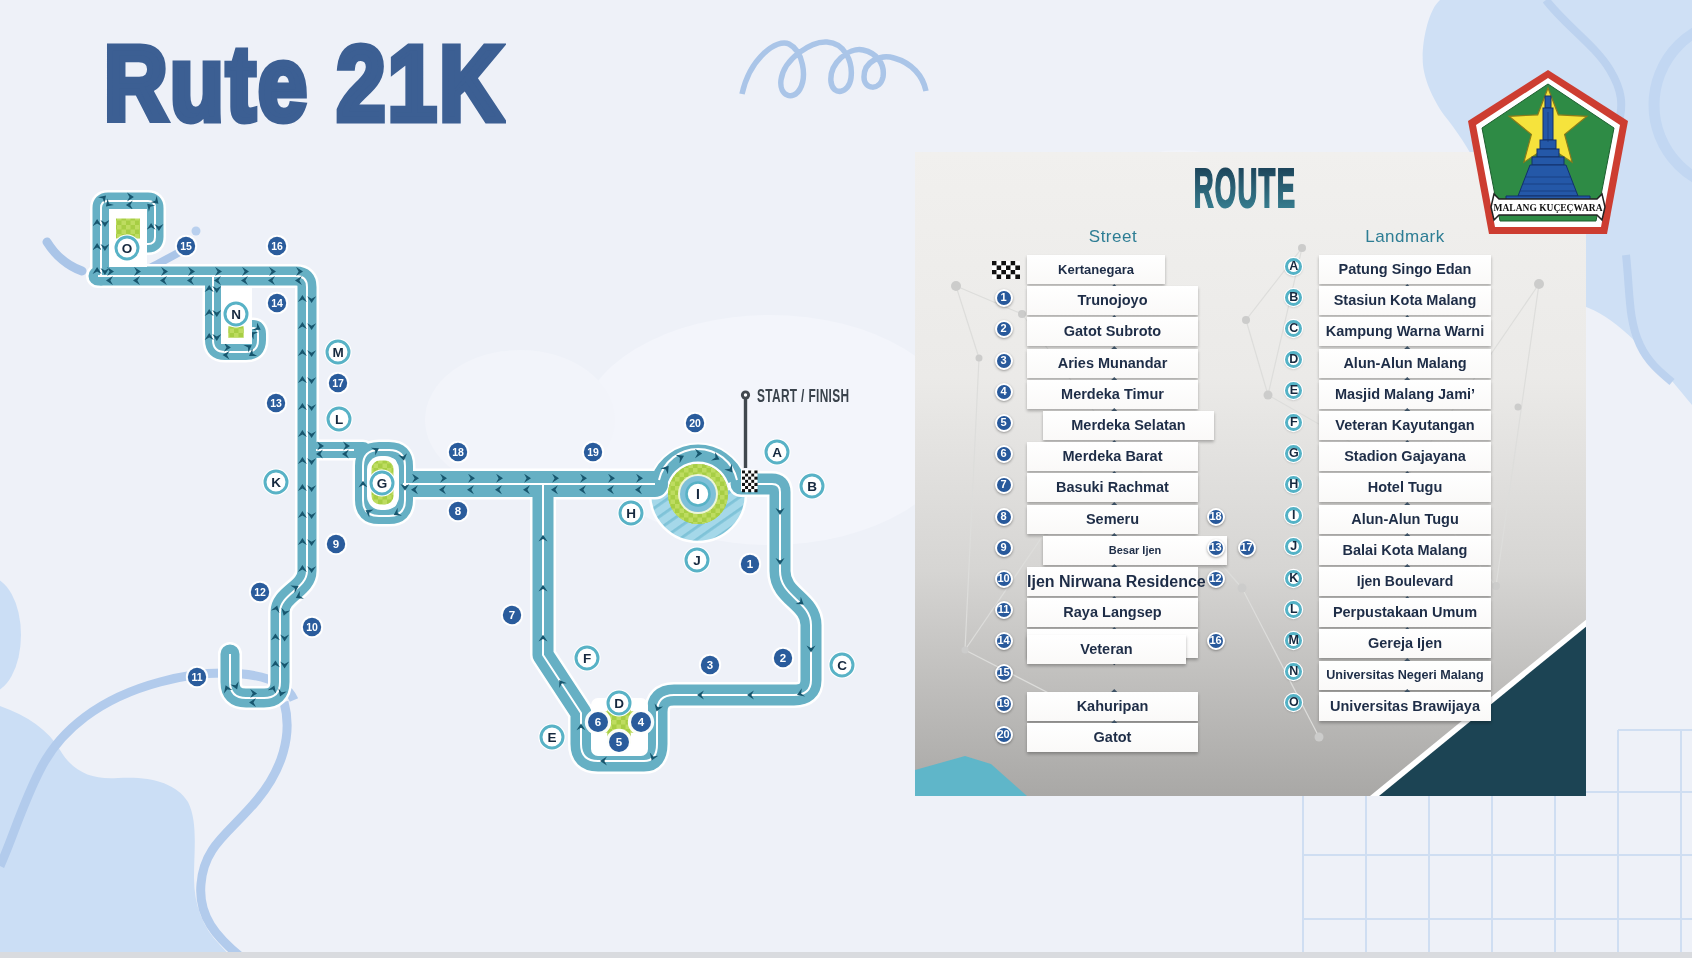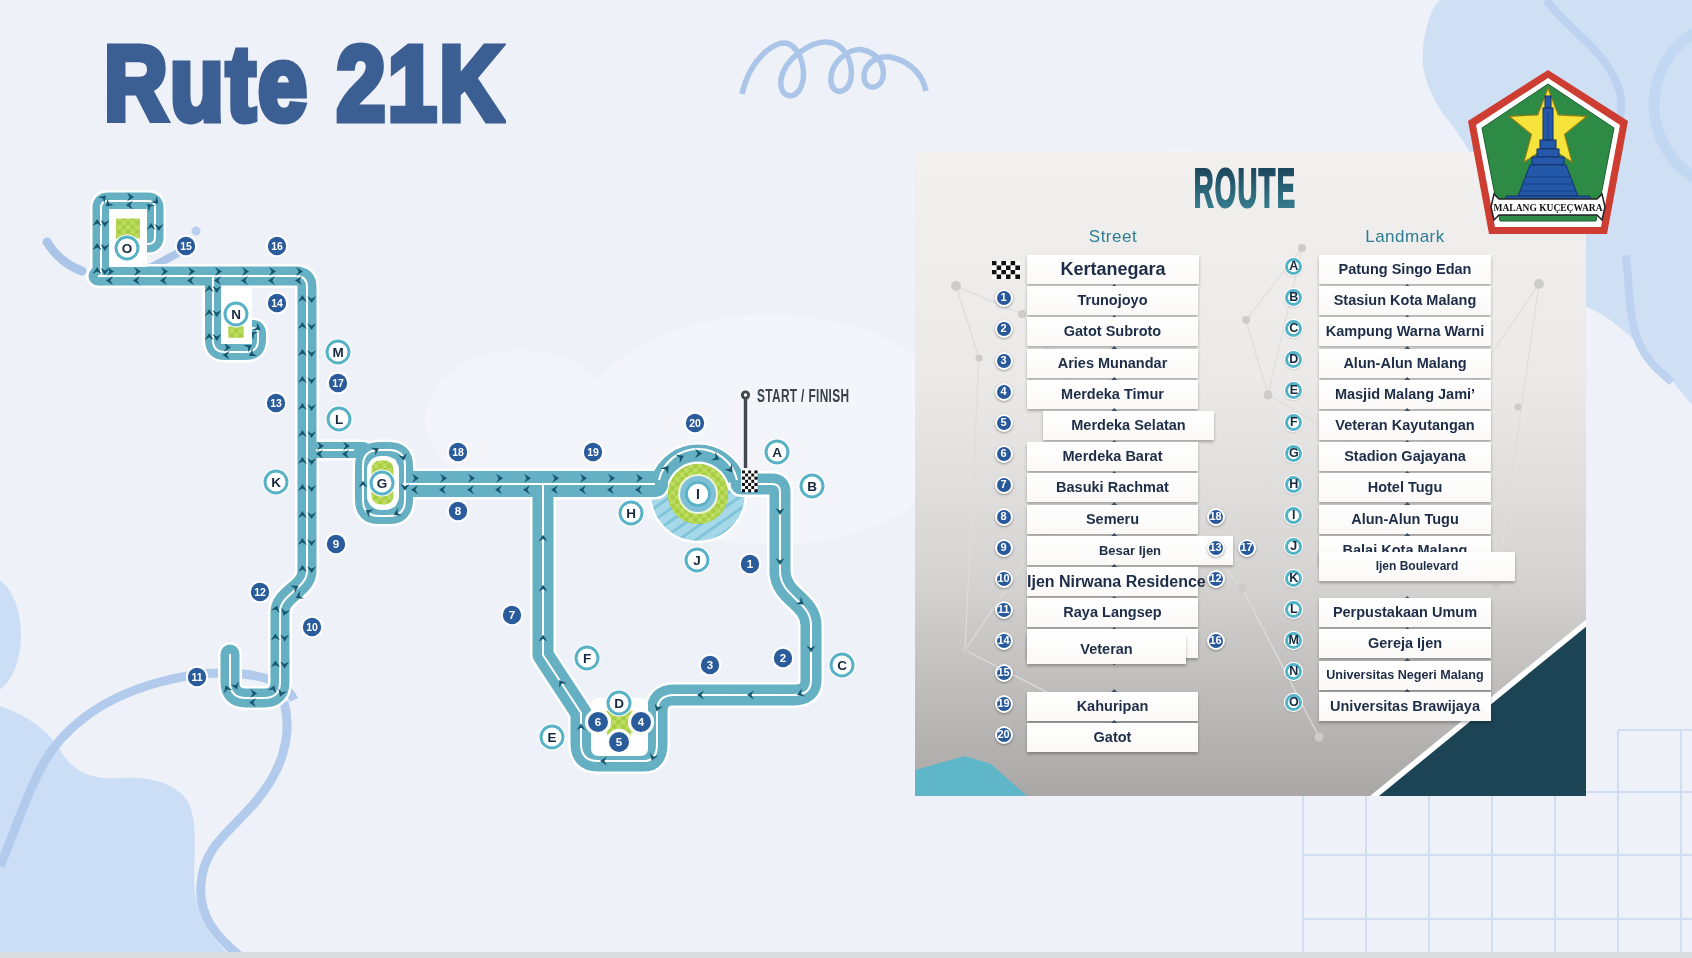--- a/index.html
+++ b/index.html
@@ -298,21 +298,21 @@
 <stop offset="0" stop-color="#16374e"></stop>
           <stop offset="1" stop-color="#3d8a9b"></stop>
         </linearGradient>
       </defs>
 <g transform="translate(120,55)">
         <text transform="scale(0.50,1)" text-anchor="middle" font-size="55" font-weight="bold" fill="url(#rg)" letter-spacing="2.5" stroke="url(#rg)" stroke-width="2">ROUTE</text>
       </g>
 </svg>
 <div class="colhead" style="left:118px;top:75px;width:160px">Street</div>
 <div class="colhead" style="left:410px;top:75px;width:160px">Landmark</div>
-<div class="box" style="left:112px;top:103.0px;width:172px;font-size:18px">Kertanegara</div>
+<div class="box" style="left:112px;top:103.0px;width:138px;font-size:13px">Kertanegara</div>
     <div class="fl" style="left:77px;top:109px"><svg width="28" height="18" viewBox="0 0 28 18">
         <rect x="0.00" y="0.00" width="4.67" height="4.5" fill="#111"></rect>
         <rect x="4.67" y="0.00" width="4.67" height="4.5" fill="#fff"></rect>
         <rect x="9.34" y="0.00" width="4.67" height="4.5" fill="#111"></rect>
         <rect x="14.01" y="0.00" width="4.67" height="4.5" fill="#fff"></rect>
         <rect x="18.68" y="0.00" width="4.67" height="4.5" fill="#111"></rect>
         <rect x="23.35" y="0.00" width="4.67" height="4.5" fill="#fff"></rect>
         <rect x="0.00" y="4.50" width="4.67" height="4.5" fill="#fff"></rect>
         <rect x="4.67" y="4.50" width="4.67" height="4.5" fill="#111"></rect>
         <rect x="9.34" y="4.50" width="4.67" height="4.5" fill="#fff"></rect>
@@ -350,21 +350,21 @@
     <div class="dia" style="left:197px;top:288.5px"></div>
     <div class="box" style="left:112px;top:290.2px;width:171px;font-size:14.5px">Merdeka Barat</div>
     <div class="nb" style="left:79.60000000000002px;top:293.2px">6</div>
     <div class="dia" style="left:197px;top:319.7px"></div>
     <div class="box" style="left:112px;top:321.4px;width:171px;font-size:14.5px">Basuki Rachmat</div>
     <div class="nb" style="left:79.60000000000002px;top:324.4px">7</div>
     <div class="dia" style="left:197px;top:350.9px"></div>
     <div class="box" style="left:112px;top:352.6px;width:171px;font-size:14.5px">Semeru</div>
     <div class="nb" style="left:79.60000000000002px;top:355.6px">8</div>
     <div class="dia" style="left:197px;top:382.1px"></div>
-    <div class="box" style="left:112px;top:383.79999999999995px;width:206px;font-size:13px">Besar Ijen</div>
+    <div class="box" style="left:128px;top:383.79999999999995px;width:184px;font-size:11px">Besar Ijen</div>
     <div class="nb" style="left:79.60000000000002px;top:386.79999999999995px">9</div>
     <div class="dia" style="left:197px;top:413.29999999999995px"></div>
     <div class="box" style="left:112px;top:415.0px;width:171px;font-size:16px">Ijen Nirwana Residence</div>
     <div class="nb" style="left:79.60000000000002px;top:418.0px">10</div>
     <div class="dia" style="left:197px;top:444.5px"></div>
     <div class="box" style="left:112px;top:446.20000000000005px;width:171px;font-size:14.5px">Raya Langsep</div>
     <div class="nb" style="left:79.60000000000002px;top:449.20000000000005px">11</div>
     <div class="dia" style="left:197px;top:475.70000000000005px"></div>
     <div class="box" style="left:112px;top:477.4px;width:171px;font-size:14.5px">Bandung</div>
     <div class="nb" style="left:79.60000000000002px;top:480.4px">14</div>
@@ -400,21 +400,21 @@
     <div class="dia" style="left:490px;top:319.7px"></div>
     <div class="box" style="left:404px;top:321.4px;width:172px;font-size:14.5px">Hotel Tugu</div>
     <div class="lb" style="left:370.29999999999995px;top:323.9px">H</div>
     <div class="dia" style="left:490px;top:350.9px"></div>
     <div class="box" style="left:404px;top:352.6px;width:172px;font-size:14.5px">Alun-Alun Tugu</div>
     <div class="lb" style="left:370.29999999999995px;top:355.1px">I</div>
     <div class="dia" style="left:490px;top:382.1px"></div>
     <div class="box" style="left:404px;top:383.79999999999995px;width:172px;font-size:14.5px">Balai Kota Malang</div>
     <div class="lb" style="left:370.29999999999995px;top:386.29999999999995px">J</div>
     <div class="dia" style="left:490px;top:413.29999999999995px"></div>
-    <div class="box" style="left:404px;top:400px;width:196px;font-size:12px">Ijen Boulevard</div>
+    <div class="box" style="left:404px;top:415.0px;width:172px;font-size:14px">Ijen Boulevard</div>
     <div class="lb" style="left:370.29999999999995px;top:417.5px">K</div>
     <div class="dia" style="left:490px;top:444.5px"></div>
     <div class="box" style="left:404px;top:446.20000000000005px;width:172px;font-size:14.5px">Perpustakaan Umum</div>
     <div class="lb" style="left:370.29999999999995px;top:448.70000000000005px">L</div>
     <div class="dia" style="left:490px;top:475.70000000000005px"></div>
     <div class="box" style="left:404px;top:477.4px;width:172px;font-size:14.5px">Gereja Ijen</div>
     <div class="lb" style="left:370.29999999999995px;top:479.9px">M</div>
     <div class="dia" style="left:490px;top:506.9px"></div>
     <div class="box" style="left:404px;top:508.5999999999999px;width:172px;font-size:12.6px">Universitas Negeri Malang</div>
     <div class="lb" style="left:370.29999999999995px;top:511.0999999999999px">N</div>

